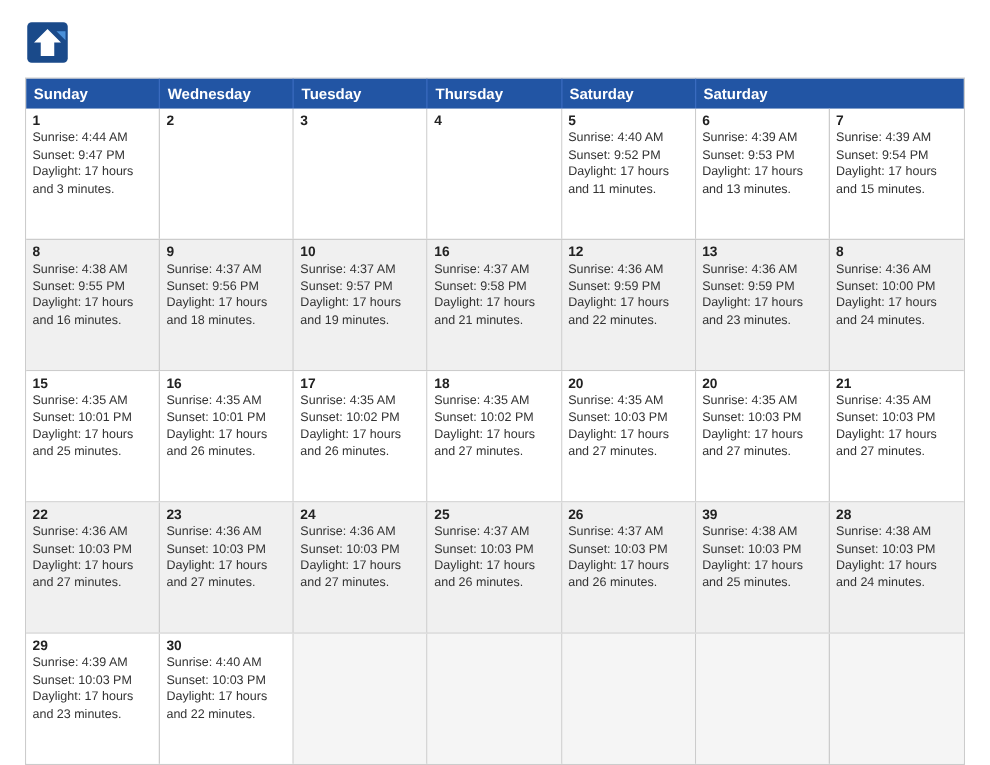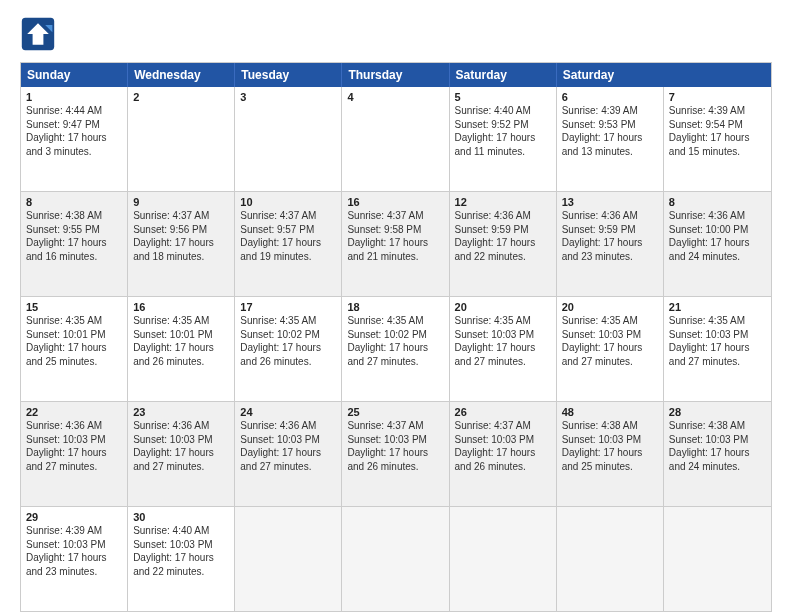--- a/index.html
+++ b/index.html
@@ -243,21 +243,21 @@
           </div>
           <div class="cal-cell shaded">
             <span class="day-number">25</span>
             <div class="cell-text">Sunrise: 4:37 AM<br>Sunset: 10:03 PM<br>Daylight: 17 hours and 26 minutes.</div>
           </div>
           <div class="cal-cell shaded">
             <span class="day-number">26</span>
             <div class="cell-text">Sunrise: 4:37 AM<br>Sunset: 10:03 PM<br>Daylight: 17 hours and 26 minutes.</div>
           </div>
           <div class="cal-cell shaded">
-            <span class="day-number">48</span>
+            <span class="day-number">39</span>
             <div class="cell-text">Sunrise: 4:38 AM<br>Sunset: 10:03 PM<br>Daylight: 17 hours and 25 minutes.</div>
           </div>
           <div class="cal-cell shaded">
             <span class="day-number">28</span>
             <div class="cell-text">Sunrise: 4:38 AM<br>Sunset: 10:03 PM<br>Daylight: 17 hours and 24 minutes.</div>
           </div>
         </div>
         <div class="cal-row">
           <div class="cal-cell">
             <span class="day-number">29</span>

